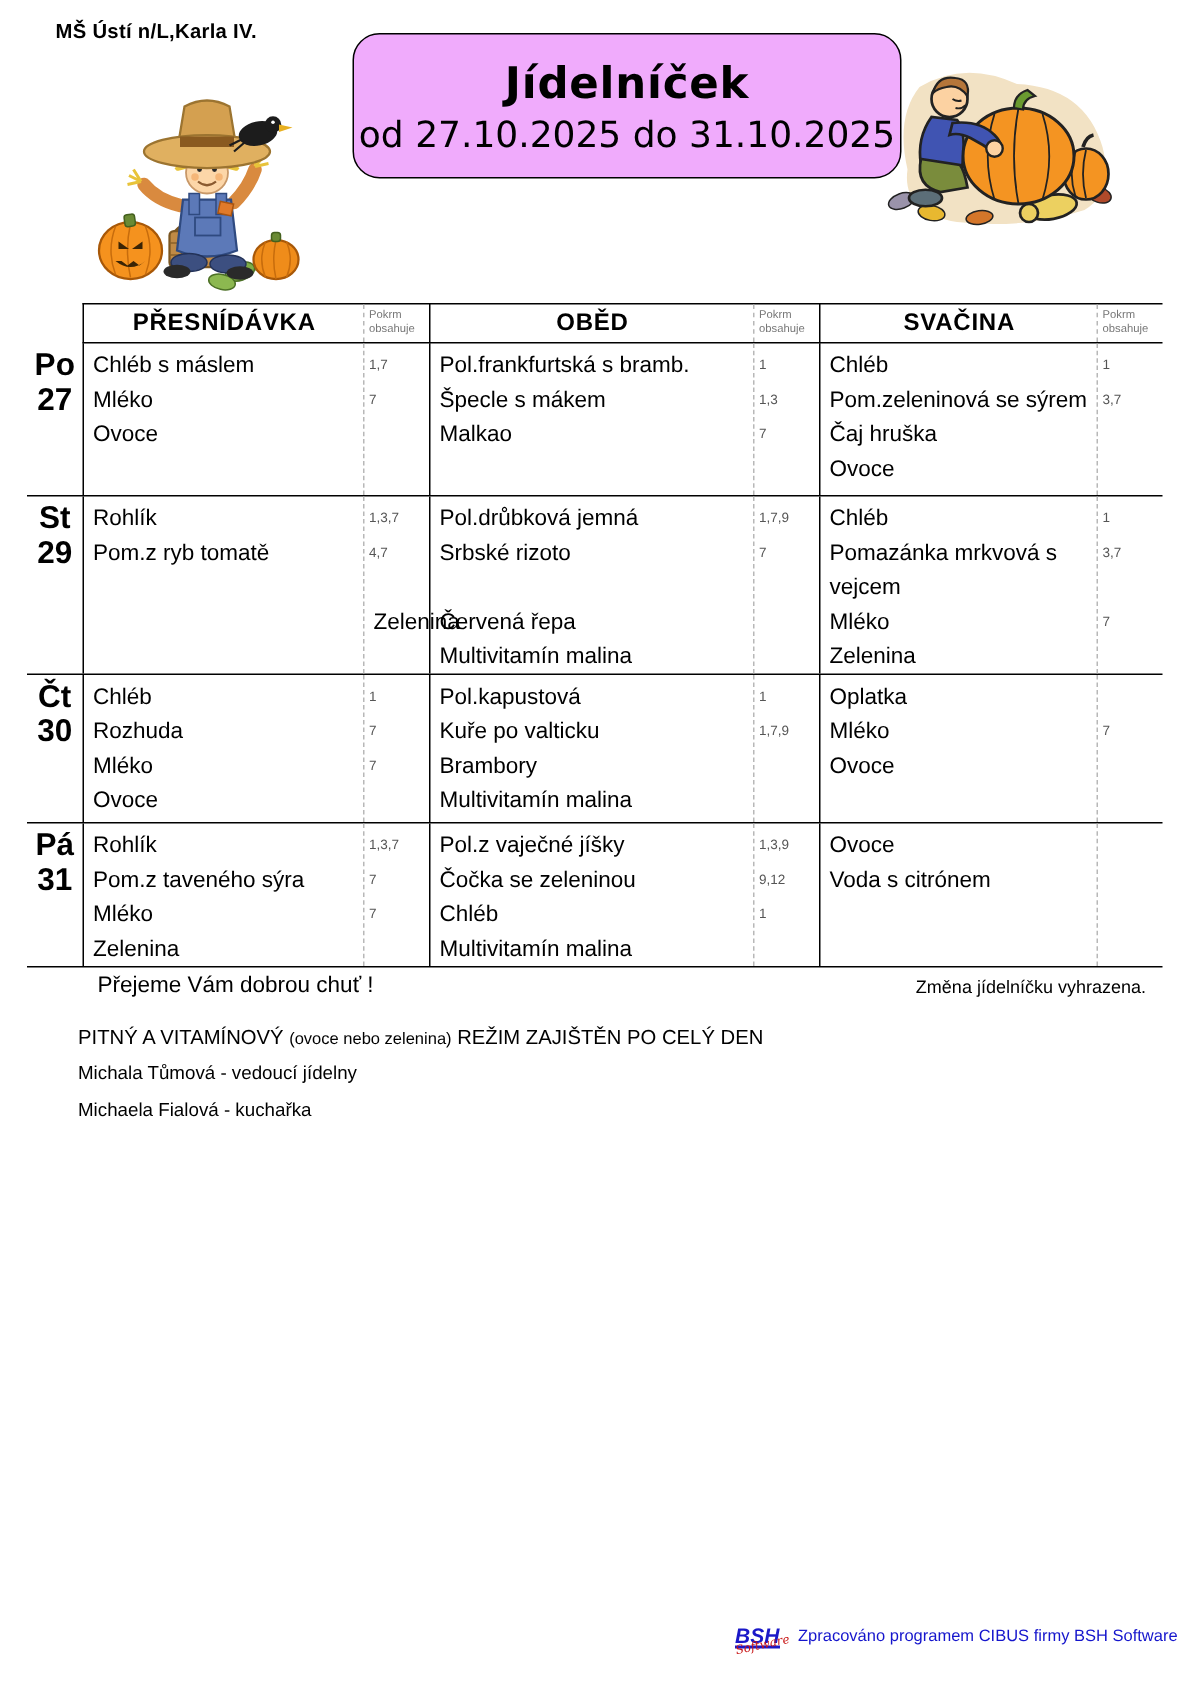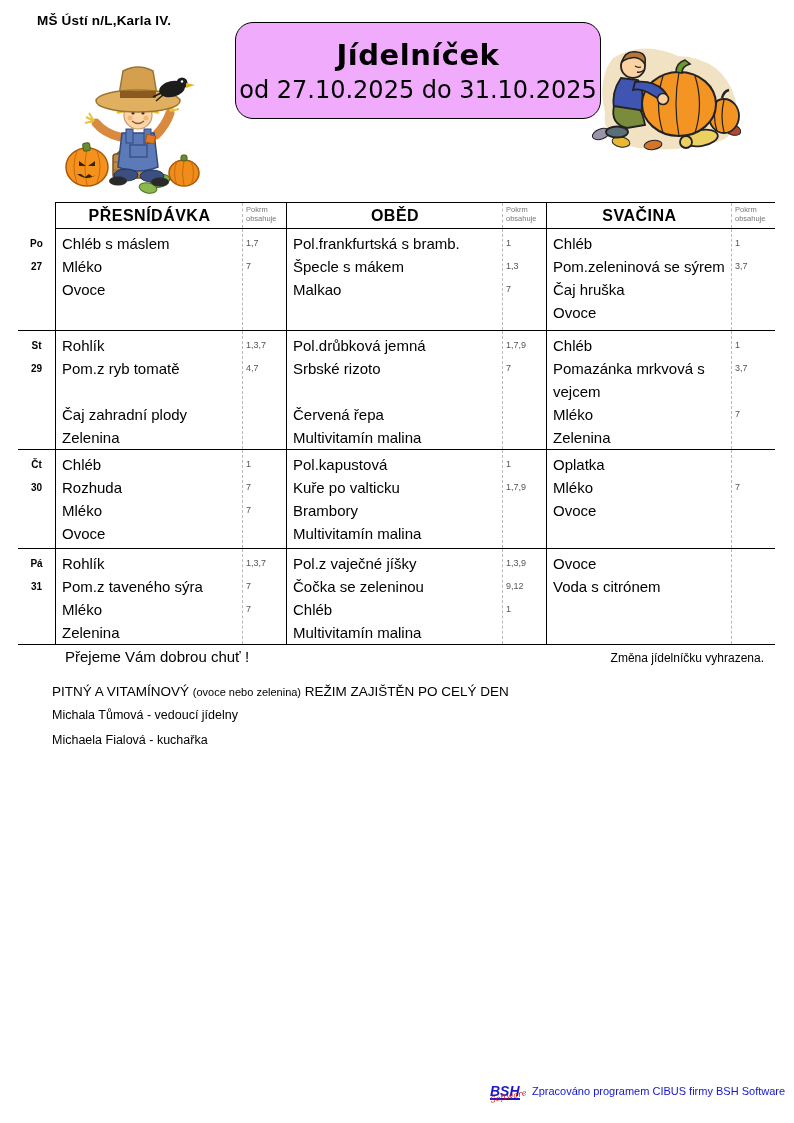--- a/index.html
+++ b/index.html
@@ -21,21 +21,21 @@
   .menu-table { left:18px; top:202px; width:757px; }
   .thead, .trow { display:grid; grid-template-columns:37px 231px 260px 229px; }
   .thead { height:27px; }
   .hgroup { position:relative; border-top:1.5px solid #000; border-bottom:1.5px solid #000; border-left:1.5px solid #000;
     display:grid; grid-template-columns:1fr 43px; }
   .hlabel { align-self:center; text-align:center; font-weight:bold; font-size:16px; letter-spacing:.5px; }
   .hallerg { font-size:7.5px; color:#777; line-height:1.25; padding:2px 0 0 3px; }
   .hgroup::after, .cellgroup::after { content:""; position:absolute; top:0; bottom:0; right:43px; border-left:1px dashed #b8b8b8; }
 
   .trow { border-bottom:1.5px solid #000; }
-  .daycell { padding-top:3px; text-align:center; font-weight:bold; font-size:10px; line-height:23px; }
+  .daycell { padding-top:3px; text-align:center; font-weight:bold; font-size:21px; line-height:23px; }
   .cellgroup { position:relative; border-left:1.5px solid #000;
     display:grid; grid-template-columns:1fr 43px; align-content:start; padding-top:3px; }
   .food { min-height:23px; line-height:23px; font-size:15px; padding-left:6px; padding-right:2px; }
   .allerg { font-size:9px; color:#555; line-height:23px; padding-left:3px; }
   .r0 { min-height:102px; } .r1 { min-height:114px; } .r2 { min-height:99px; } .r3 { min-height:94px; }
 
   
   .bon-appetit { left:20px; top:648px; font-size:15px;margin-left:45px; }
   .change-note { right:30px; top:651px; font-size:12px; }
   .regime { left:52px; top:684px; font-size:13.5px; }
@@ -212,21 +212,20 @@
       <div>St</div>
       <div>29</div>
     </div>
     <div class="cellgroup">
         <div class="food">Rohlík</div>
         <div class="allerg">1,3,7</div>
         <div class="food">Pom.z ryb tomatě</div>
         <div class="allerg">4,7</div>
         <div class="food"></div>
         <div class="allerg"></div>
-        <div class="food">Čaj zahradní plody</div>
         <div class="allerg"></div>
         <div class="food">Zelenina</div>
         <div class="allerg"></div>
       </div>
     <div class="cellgroup">
         <div class="food">Pol.drůbková jemná</div>
         <div class="allerg">1,7,9</div>
         <div class="food">Srbské rizoto</div>
         <div class="allerg">7</div>
         <div class="food"></div>

